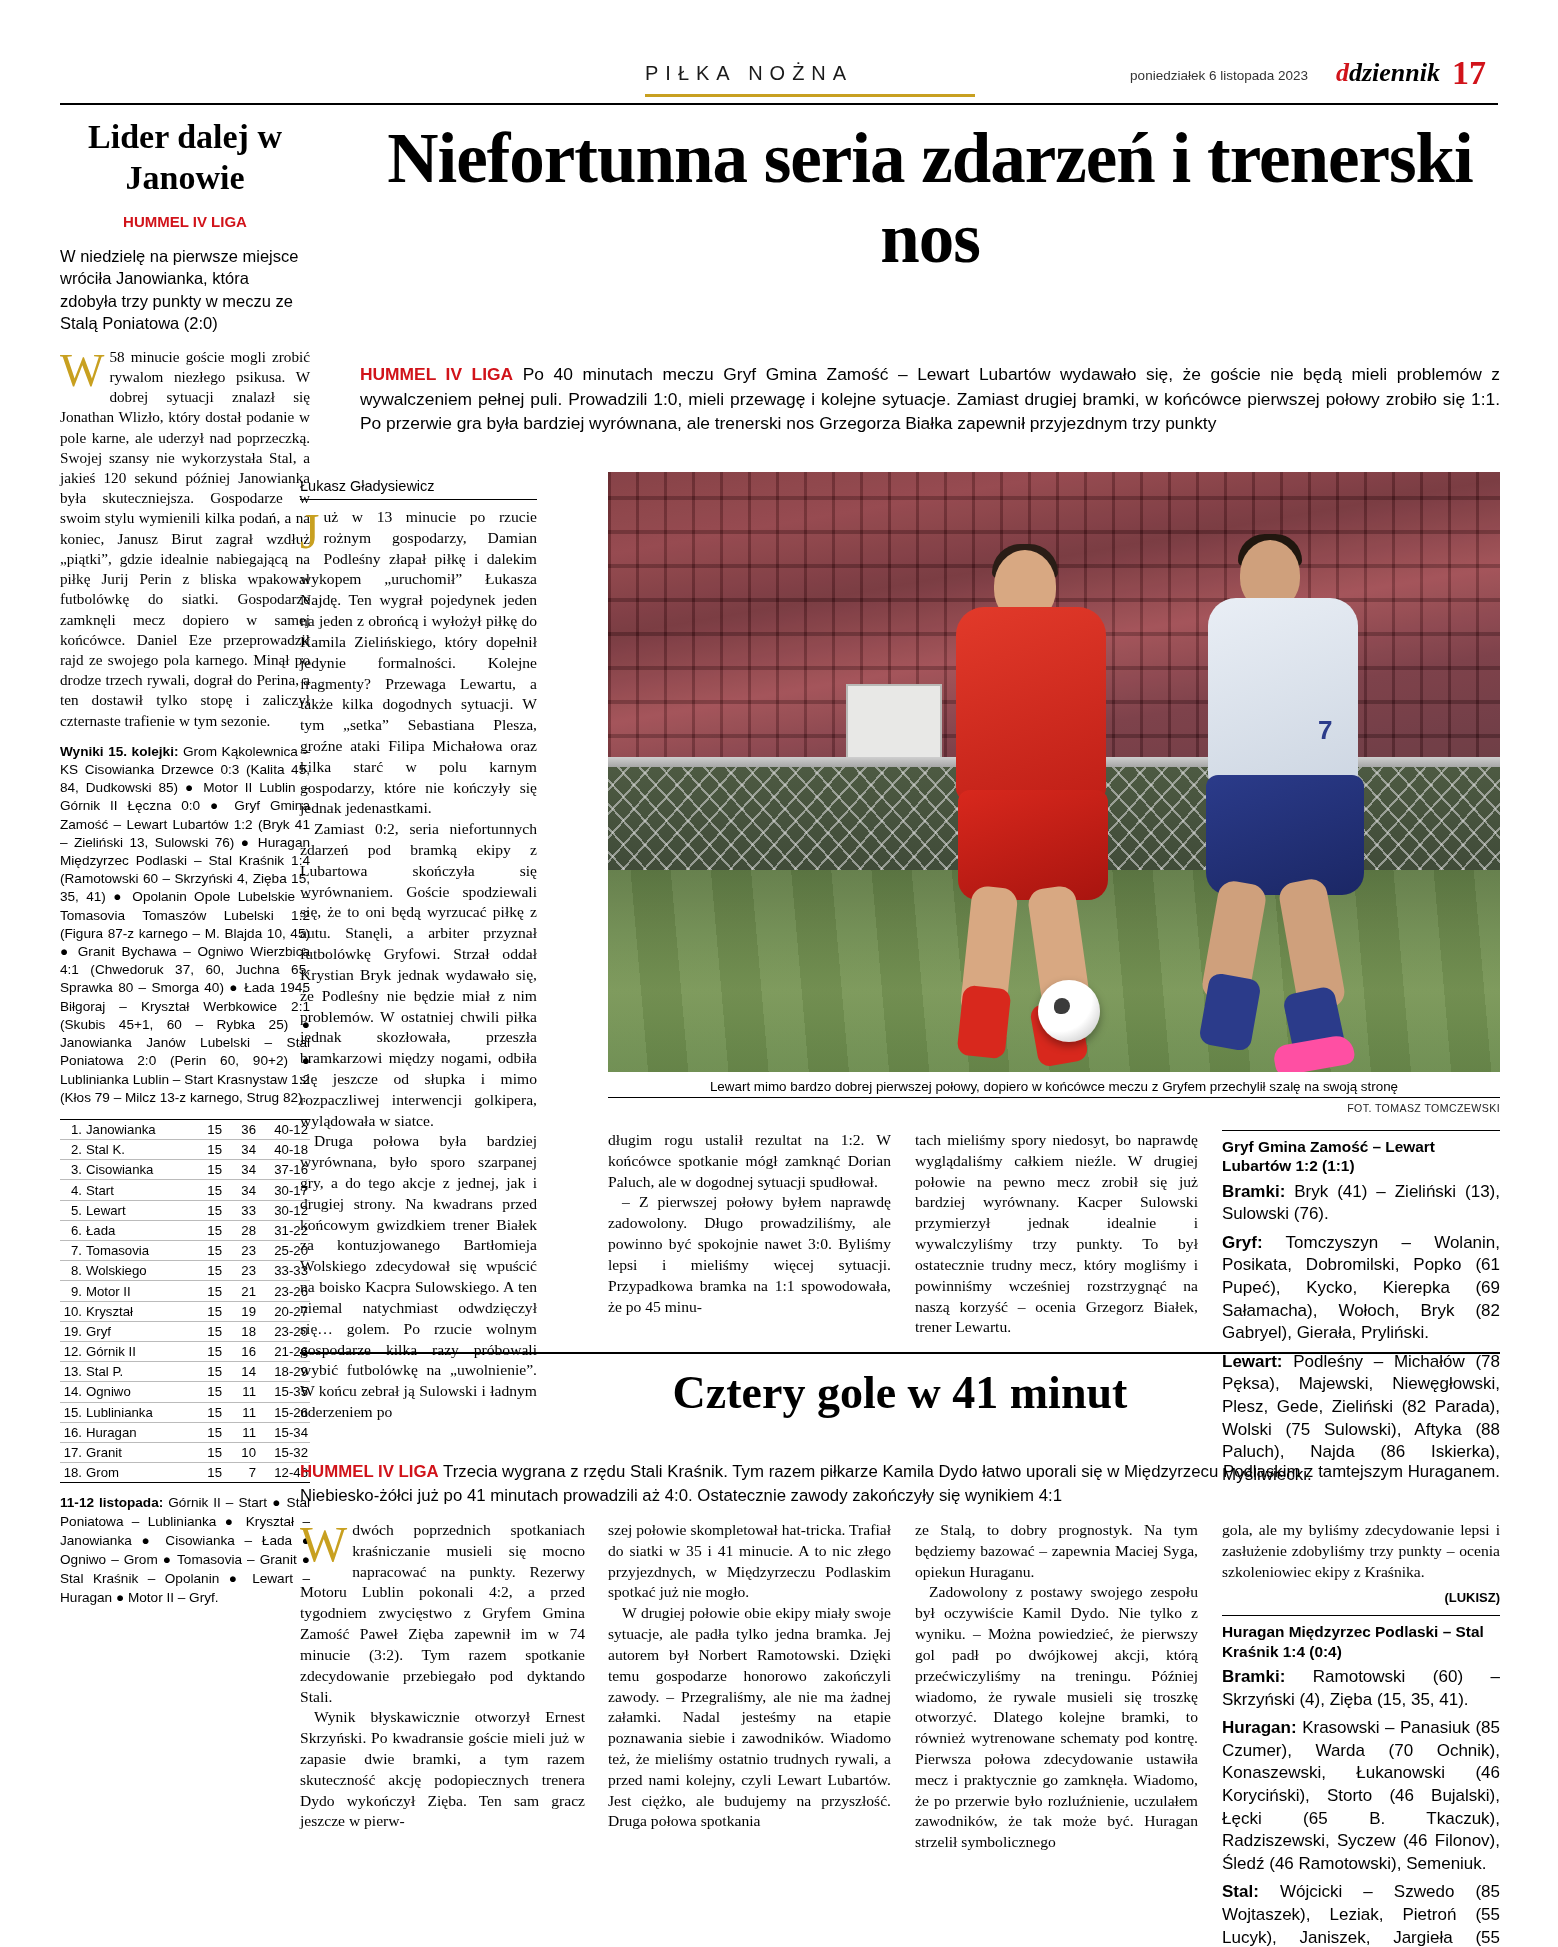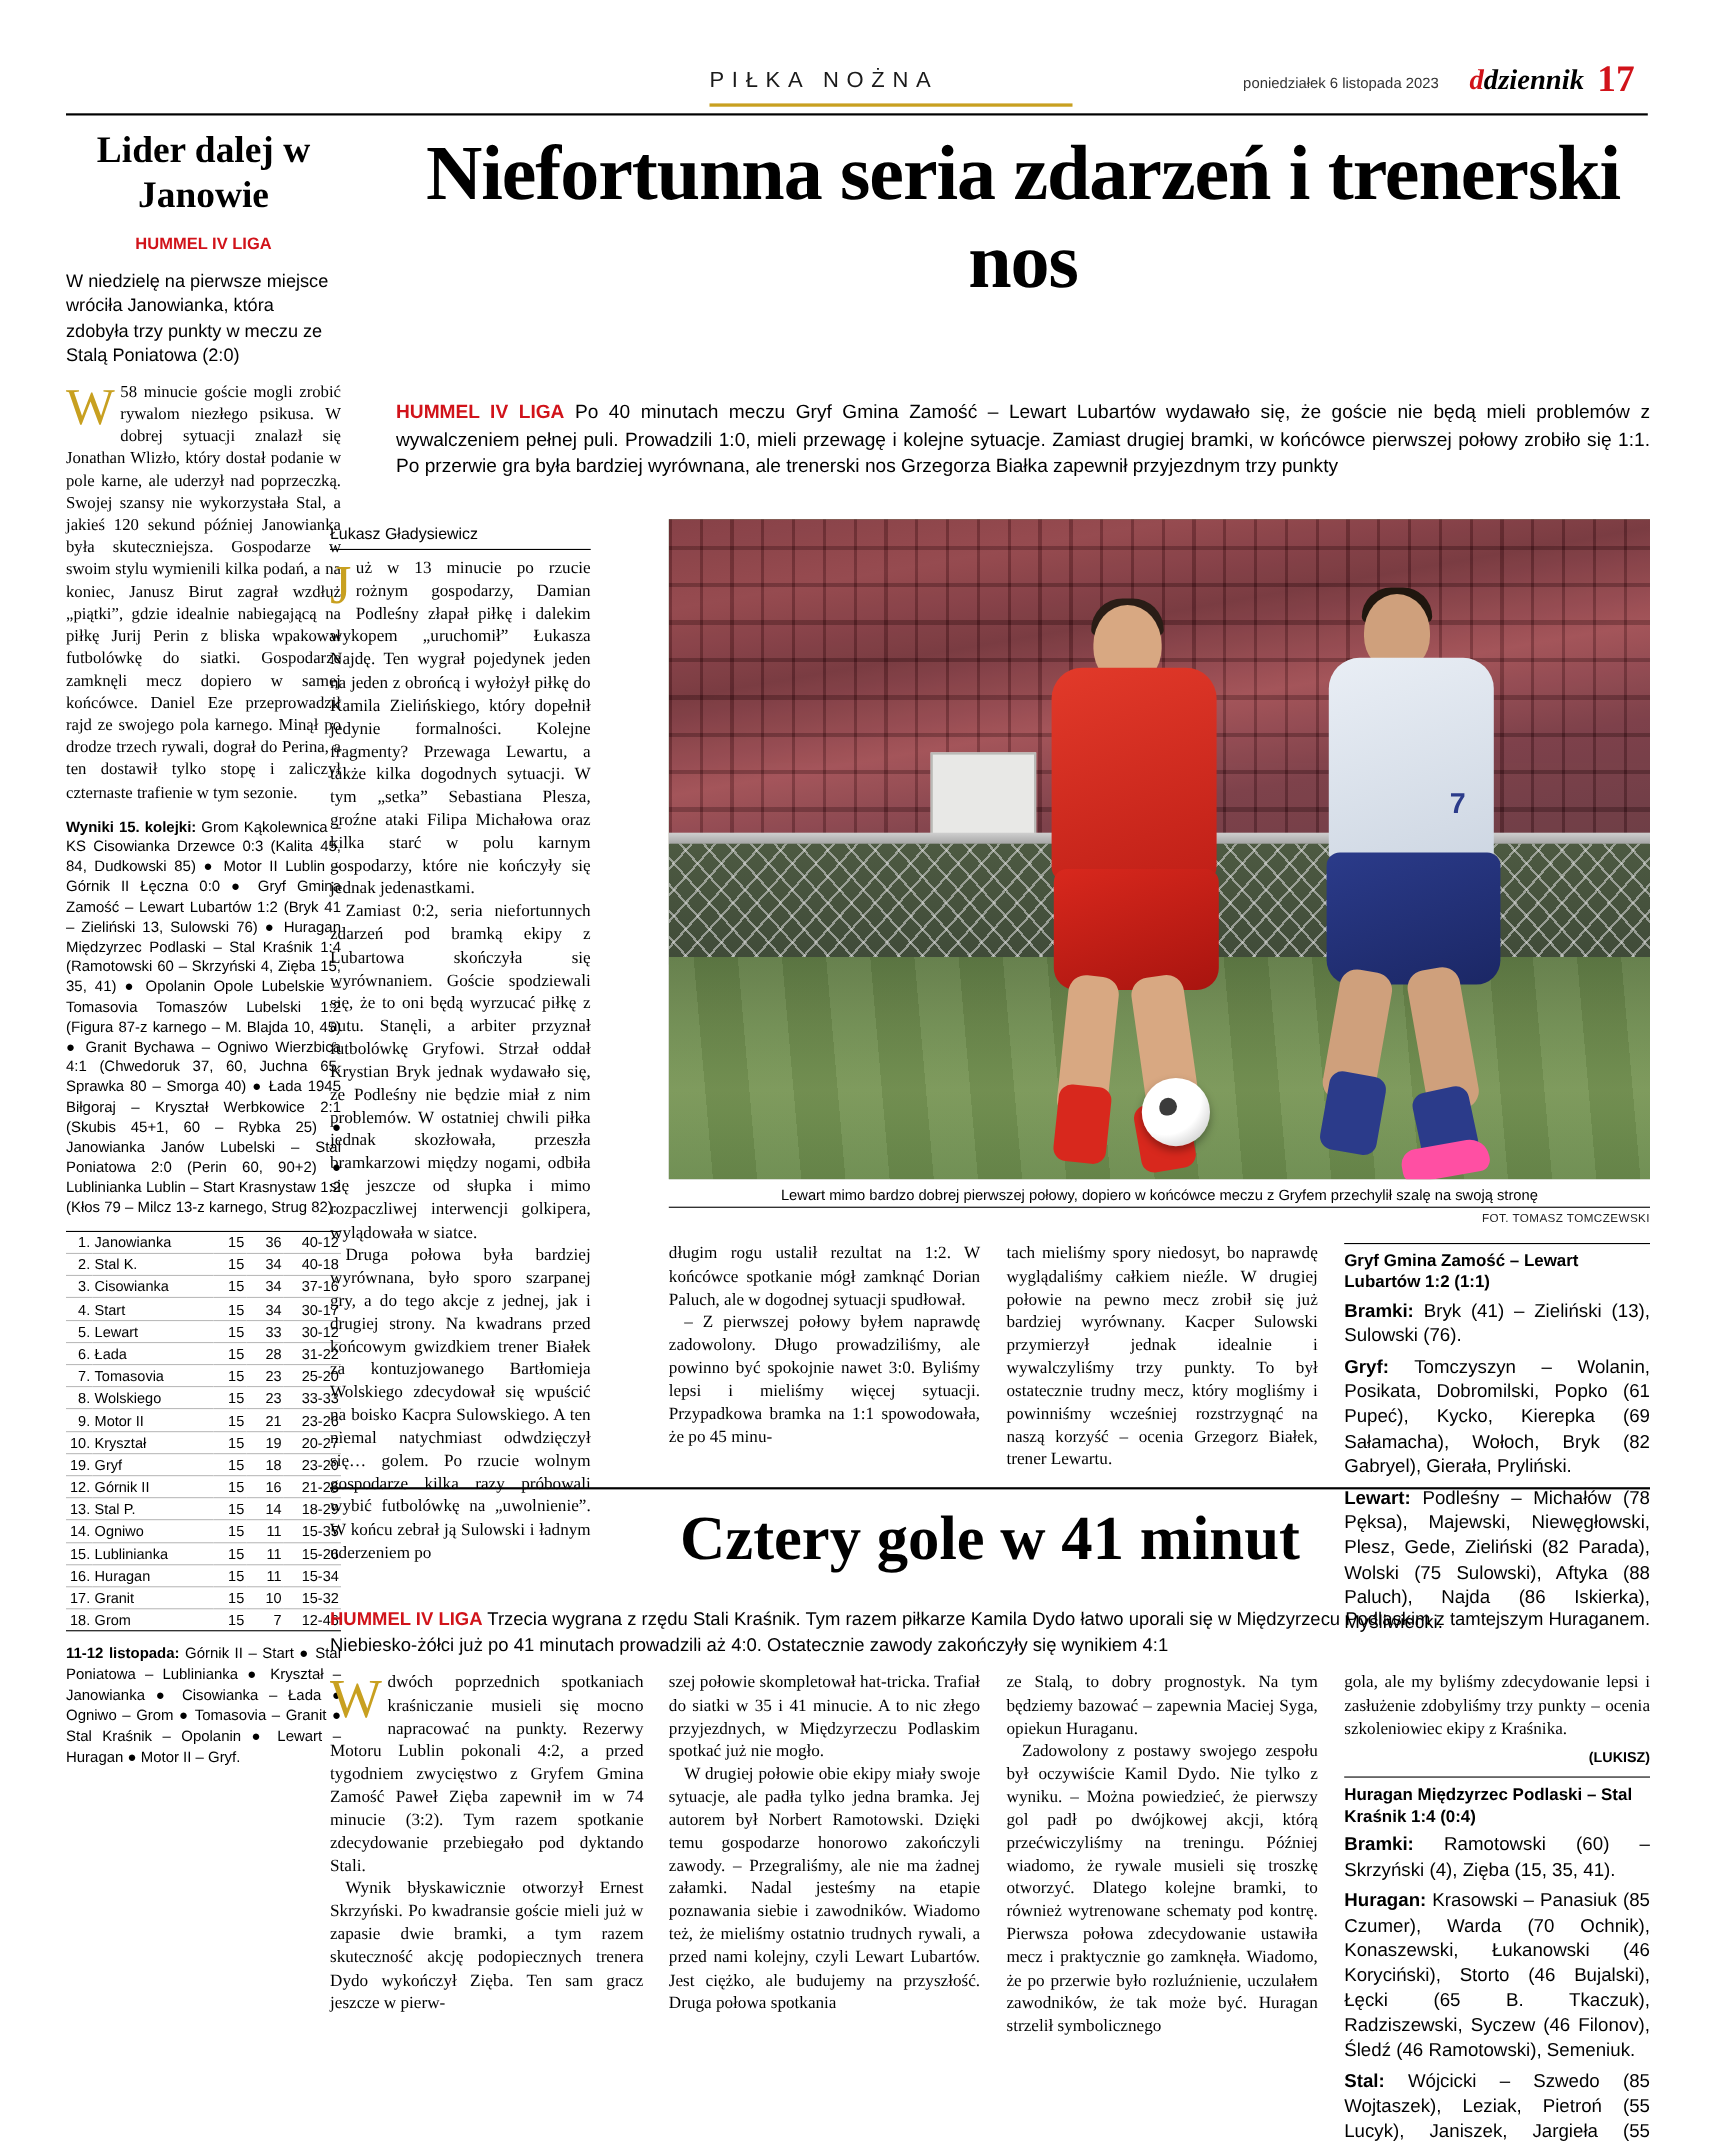--- a/index.html
+++ b/index.html
@@ -415,21 +415,21 @@
     position: absolute; left: 300px; top: 1352px; width: 1200px; height: 2px; background: #000;
   }
   .headline2 {
     position: absolute;
     left: 300px;
     top: 1368px;
     width: 1200px;
     text-align: center;
     font-family: "Liberation Serif", serif;
     font-weight: bold;
-    font-size: 57px;
+    font-size: 46px;
     line-height: 1.1;
   }
   .standfirst2 {
     position: absolute;
     left: 300px;
     top: 1460px;
     width: 1200px;
     font-family: "Liberation Sans", sans-serif;
     font-size: 16.8px;
     line-height: 1.42;

